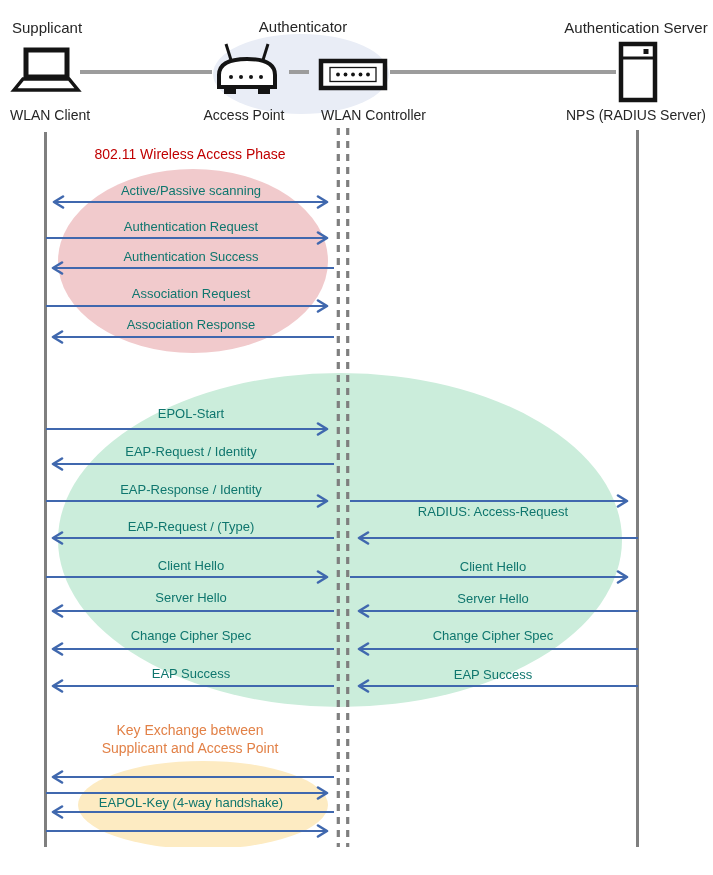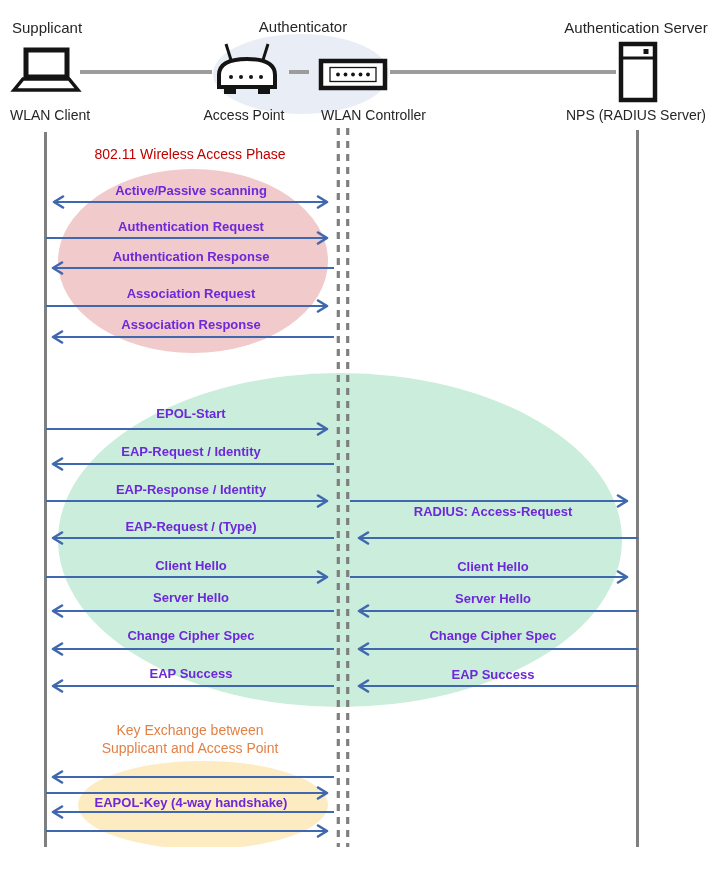--- a/index.html
+++ b/index.html
@@ -3,22 +3,22 @@
 <meta charset="utf-8">
 <style>
   html,body{margin:0;padding:0;background:#fff;}
   .stage{position:relative;width:713px;height:847px;background:#fff;overflow:hidden;
          font-family:"Liberation Sans",sans-serif;}
   .stage svg{position:absolute;left:0;top:0;}
   .actor{position:absolute;font-size:15px;color:#262626;white-space:nowrap;}
   .device{position:absolute;font-size:14px;color:#262626;white-space:nowrap;}
   .center{text-align:center;}
   .ptitle{position:absolute;width:290px;text-align:center;font-size:14px;white-space:nowrap;}
-  .msg{position:absolute;font-size:13px;line-height:16px;color:#6d28d9;text-align:center;
-       white-space:nowrap;width:290px;font-weight:bold;}
+  .msg{position:absolute;font-size:13px;line-height:16px;color:#0f766e;text-align:center;
+       white-space:nowrap;width:290px;}
   .colL{left:46px;}
   .colR{left:348px;}
   .arrow{stroke:var(--arrow-blue,#4068AE);stroke-width:2;}
   .lifeline{stroke:var(--lifeline-gray,#7F7F7F);}
   .conn{stroke:var(--connector-gray,#9C9C9C);stroke-width:4;}
   .icon{stroke:var(--icon-black,#141414);fill:none;}
   .icon-fill{fill:var(--icon-black,#141414);stroke:none;}
 </style>
 </head>
 <body>
@@ -128,21 +128,21 @@
   <div class="device center" style="left:194px;top:107px;width:100px;">Access Point</div>
   <div class="device center" style="left:300px;top:107px;width:126px;text-align:right;">WLAN Controller</div>
   <div class="device center" style="left:556px;top:107px;width:160px;">NPS (RADIUS Server)</div>
 
   <div class="ptitle" style="left:45px;top:146px;color:var(--phase1-title,#C00000);">802.11 Wireless Access Phase</div>
   <div class="ptitle" style="left:45px;top:722px;color:var(--phase3-title,#E28147);">Key Exchange between</div>
   <div class="ptitle" style="left:45px;top:740px;color:var(--phase3-title,#E28147);">Supplicant and Access Point</div>
 
   <div class="msg colL" style="top:183px;">Active/Passive scanning</div>
   <div class="msg colL" style="top:219px;">Authentication Request</div>
-  <div class="msg colL" style="top:249px;">Authentication Response</div>
+  <div class="msg colL" style="top:249px;">Authentication Success</div>
   <div class="msg colL" style="top:286px;">Association Request</div>
   <div class="msg colL" style="top:317px;">Association Response</div>
   <div class="msg colL" style="top:406px;">EPOL-Start</div>
   <div class="msg colL" style="top:444px;">EAP-Request / Identity</div>
   <div class="msg colL" style="top:482px;">EAP-Response / Identity</div>
   <div class="msg colL" style="top:519px;">EAP-Request / (Type)</div>
   <div class="msg colL" style="top:558px;">Client Hello</div>
   <div class="msg colL" style="top:590px;">Server Hello</div>
   <div class="msg colL" style="top:628px;">Change Cipher Spec</div>
   <div class="msg colL" style="top:666px;">EAP Success</div>

